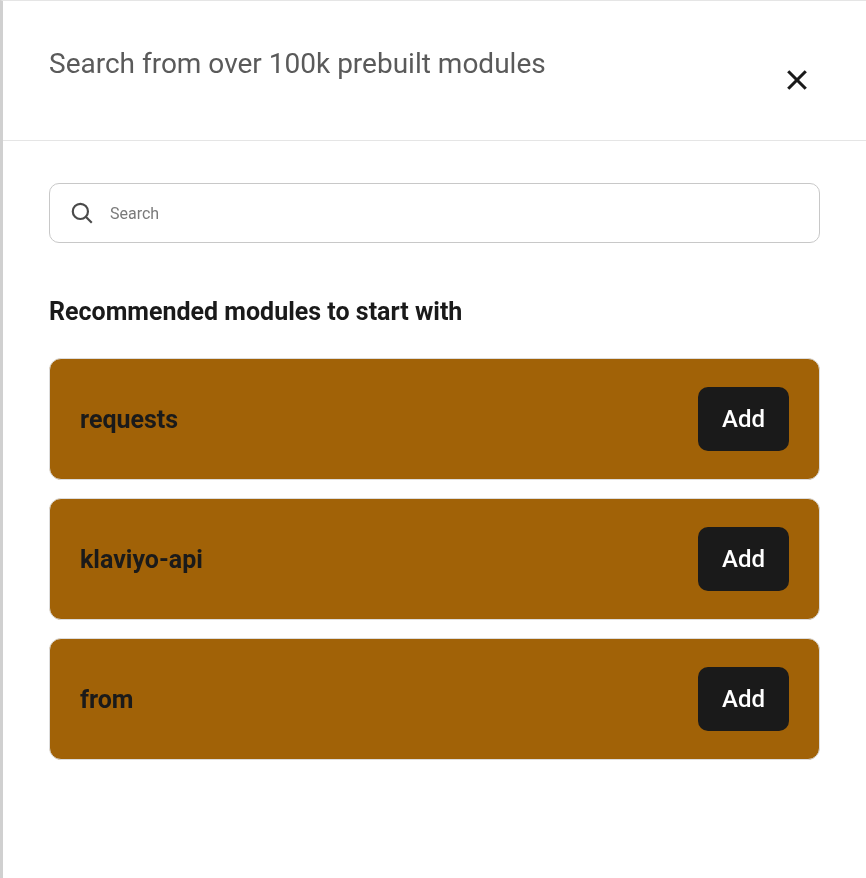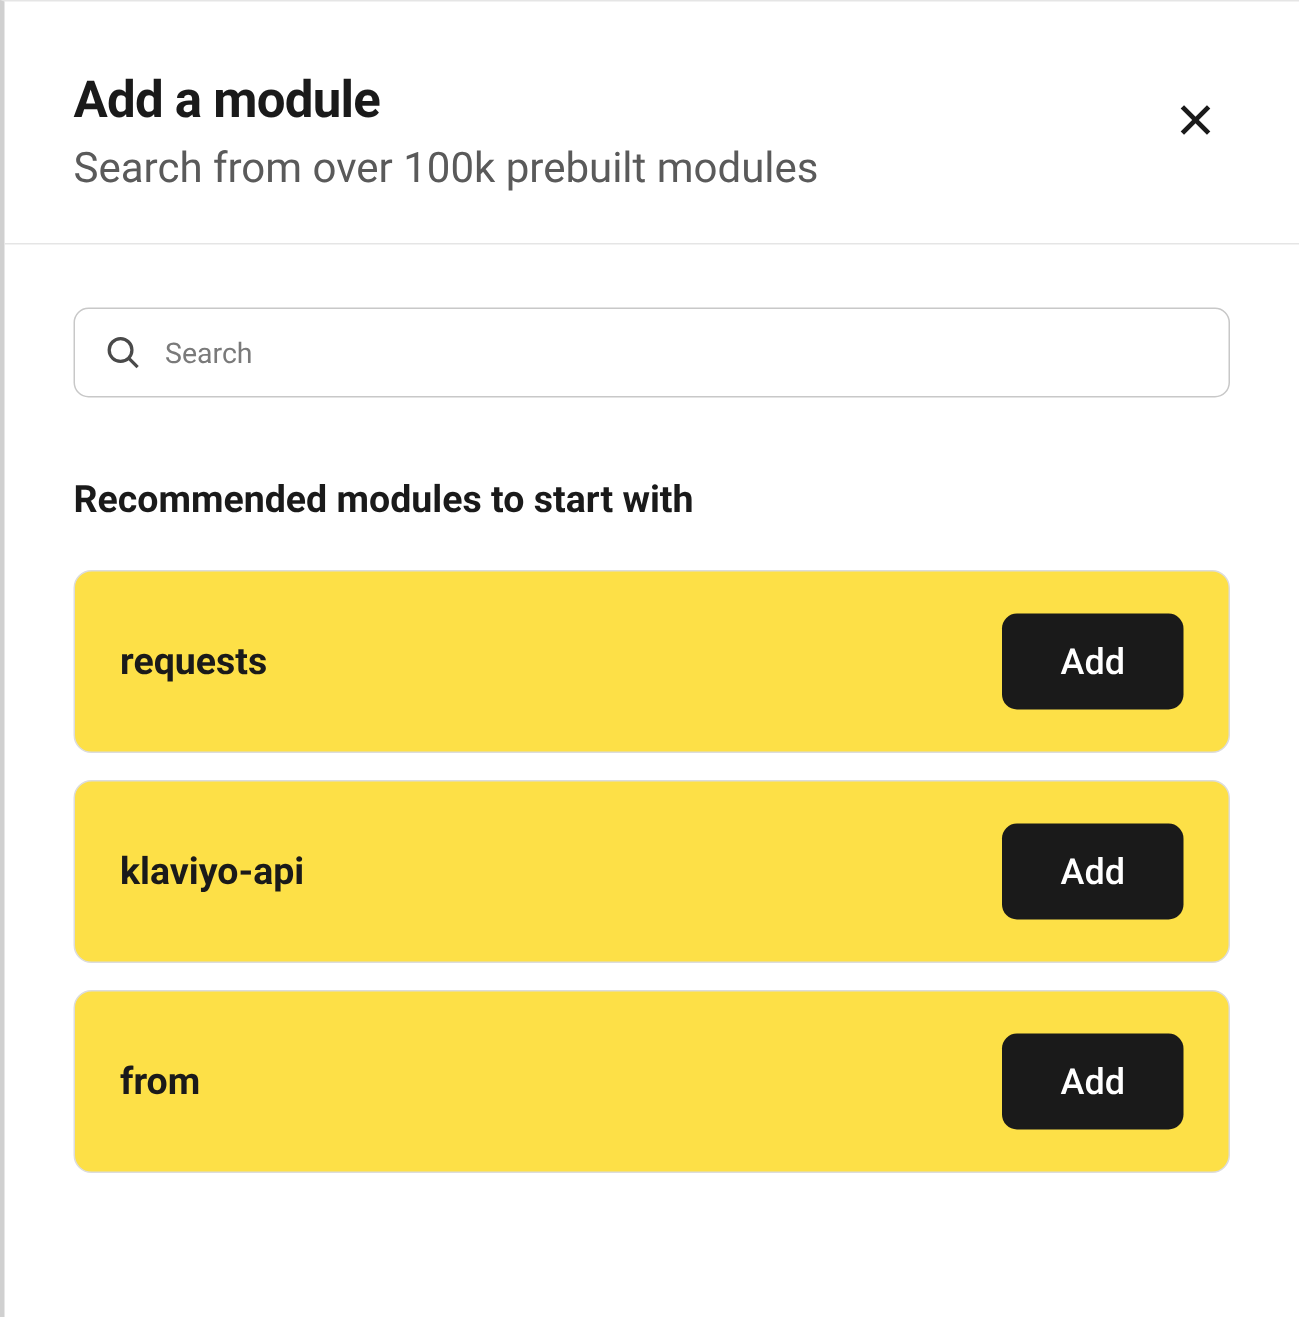--- a/index.html
+++ b/index.html
@@ -77,21 +77,21 @@
       stroke: #4a4a4a;
       stroke-width: 2;
       fill: none;
     }
     .search-input {
       width: 100%;
       height: 60px;
       padding: 0 20px 0 60px;
       border: 1px solid #c8c8c8;
       border-radius: 10px;
-      font-size: 19px;
+      font-size: 16px;
       color: #1a1a1a;
       background: #ffffff;
       font-family: inherit;
     }
     .search-input::placeholder {
       color: #7a7a7a;
     }
     .section-heading {
       font-size: 25px;
       font-weight: 700;
@@ -103,45 +103,44 @@
       flex-direction: column;
       gap: 18px;
     }
     .module-card {
       display: flex;
       justify-content: space-between;
       align-items: center;
       padding: 28px 30px;
       border: 1px solid #dcdcdc;
       border-radius: 12px;
-      background: #fde047;
+      background: #a16207;
     }
     .module-name {
       font-size: 25px;
       font-weight: 700;
       color: #1a1a1a;
     }
     .add-button {
       background: #1a1a1a;
       color: #ffffff;
       border: none;
       border-radius: 10px;
-      padding: 18px 39px;
+      padding: 18px 24px;
       font-size: 24px;
       font-weight: 500;
       cursor: pointer;
       font-family: inherit;
     }
   </style>
 </head>
 <body>
 
 <div class="modal-header">
   <div class="modal-header-text">
-    <h1 class="modal-title">Add a module</h1>
     <p class="modal-subtitle">Search from over 100k prebuilt modules</p>
   </div>
   <button class="close-button">
     <span>
       <svg viewBox="0 0 24 24" fill="none">
         <line x1="5" y1="5" x2="19" y2="19"></line>
         <line x1="19" y1="5" x2="5" y2="19"></line>
       </svg>
     </span>
   </button>

